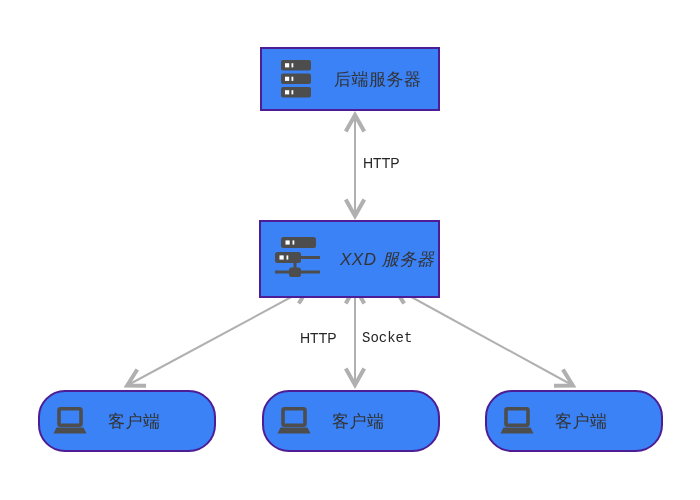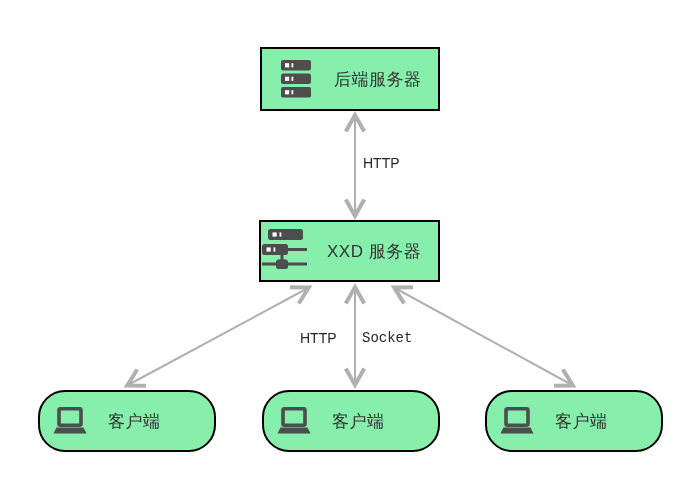--- a/index.html
+++ b/index.html
@@ -4,31 +4,31 @@
 <style>
   html,body{margin:0;padding:0;}
   body{
     width:700px;height:500px;background:#ffffff;overflow:hidden;
     font-family:"Liberation Sans","DejaVu Sans",sans-serif;
   }
   .canvas{position:relative;width:700px;height:500px;background:#ffffff;}
   .edges-layer{position:absolute;left:0;top:0;width:700px;height:500px;}
   .node{
     position:absolute;box-sizing:border-box;
-    background:#86efac;border:2px solid #000000;
+    background:#3b82f6;border:2px solid #4c1d95;
     display:flex;align-items:center;
   }
   .node .icon{flex:0 0 auto;display:flex;align-items:center;justify-content:center;}
   .node .node-label{
     color:#333333;font-size:17px;line-height:1;white-space:nowrap;
     letter-spacing:0.5px;
   }
   .node-backend{left:260px;top:47px;width:180px;height:64px;padding-left:19px;}
   .node-backend .node-label{margin-left:23px;}
-  .node-xxd{left:259px;top:220px;width:181px;height:62px;}
+  .node-xxd{left:259px;top:220px;width:181px;height:78px;padding-left:13px;font-style:italic;}
   .node-xxd .node-label{margin-left:18px;}
   .node-client{top:390px;width:178px;height:62px;padding-left:13px;border-radius:27px;}
   .node-client .node-label{margin-left:21px;}
   .node-client-left{left:38px;}
   .node-client-middle{left:262px;}
   .node-client-right{left:485px;}
   .edge-label{
     position:absolute;color:#262626;font-size:14px;line-height:1.2;
     white-space:nowrap;
   }

